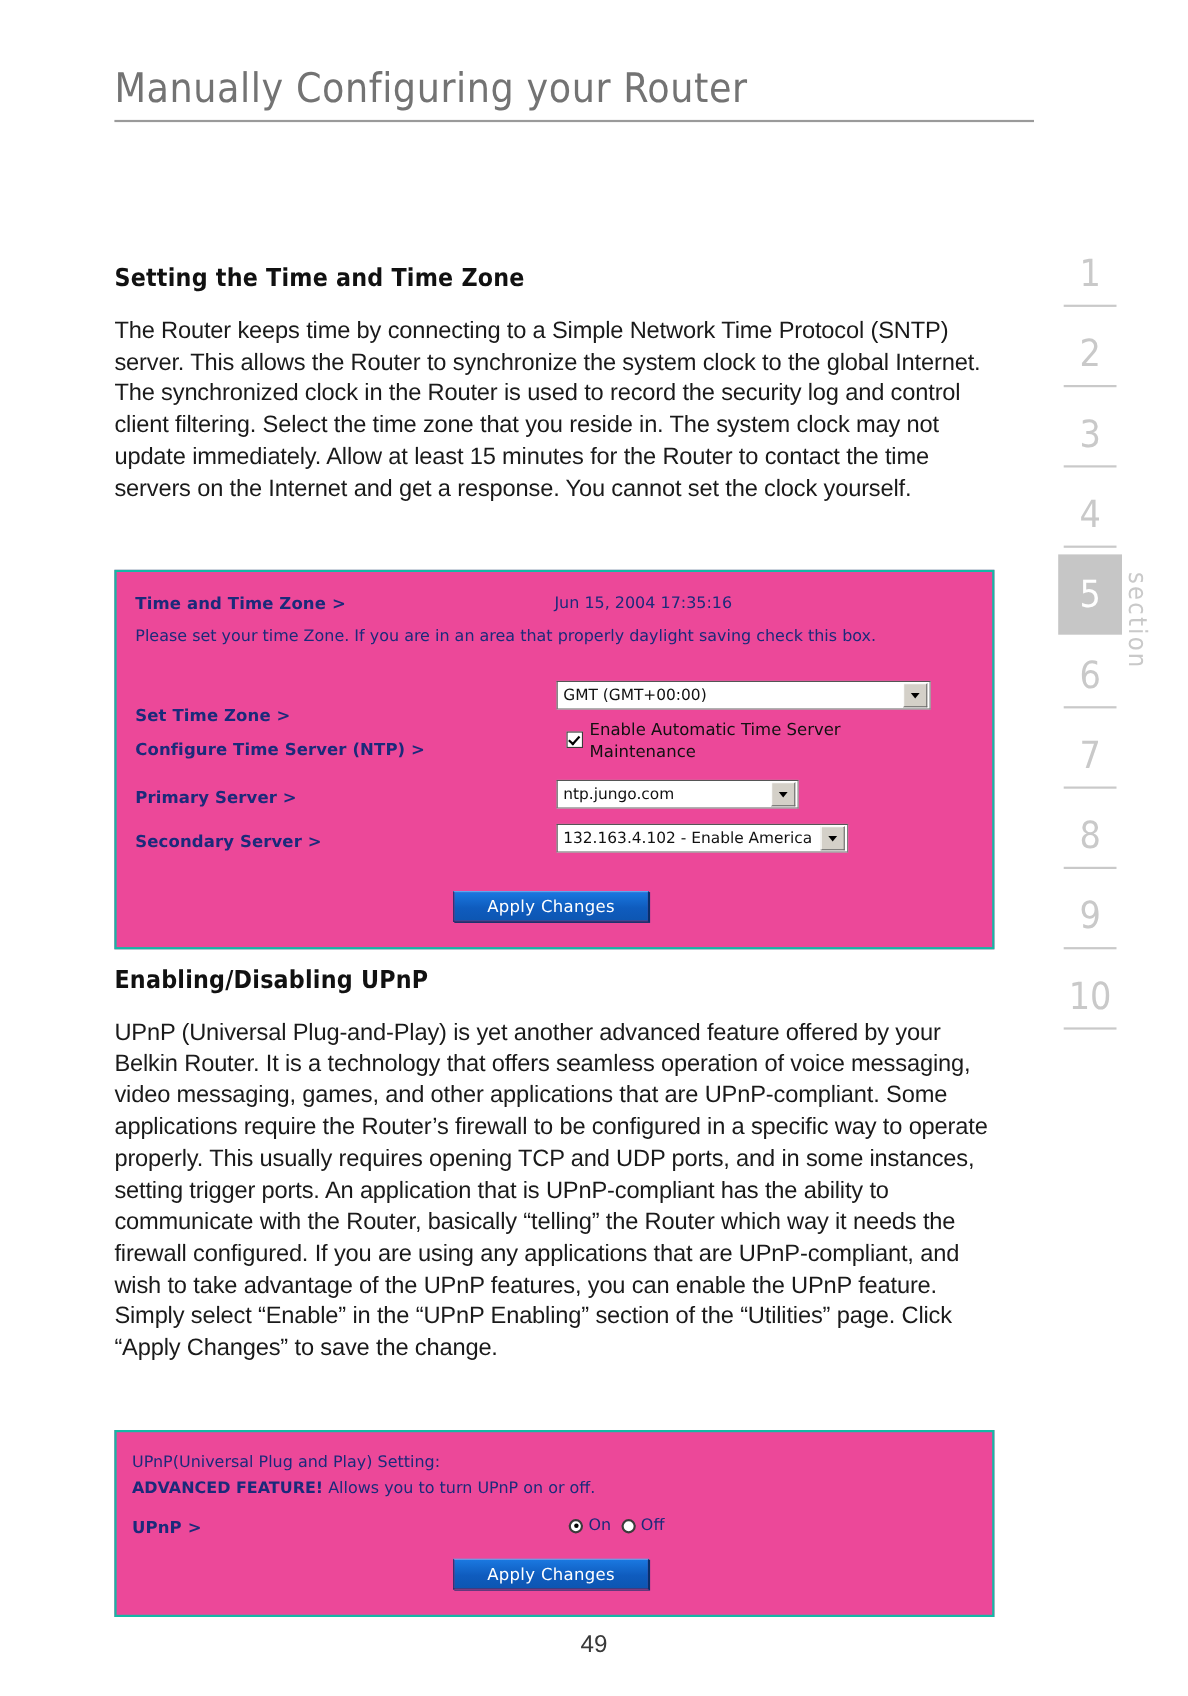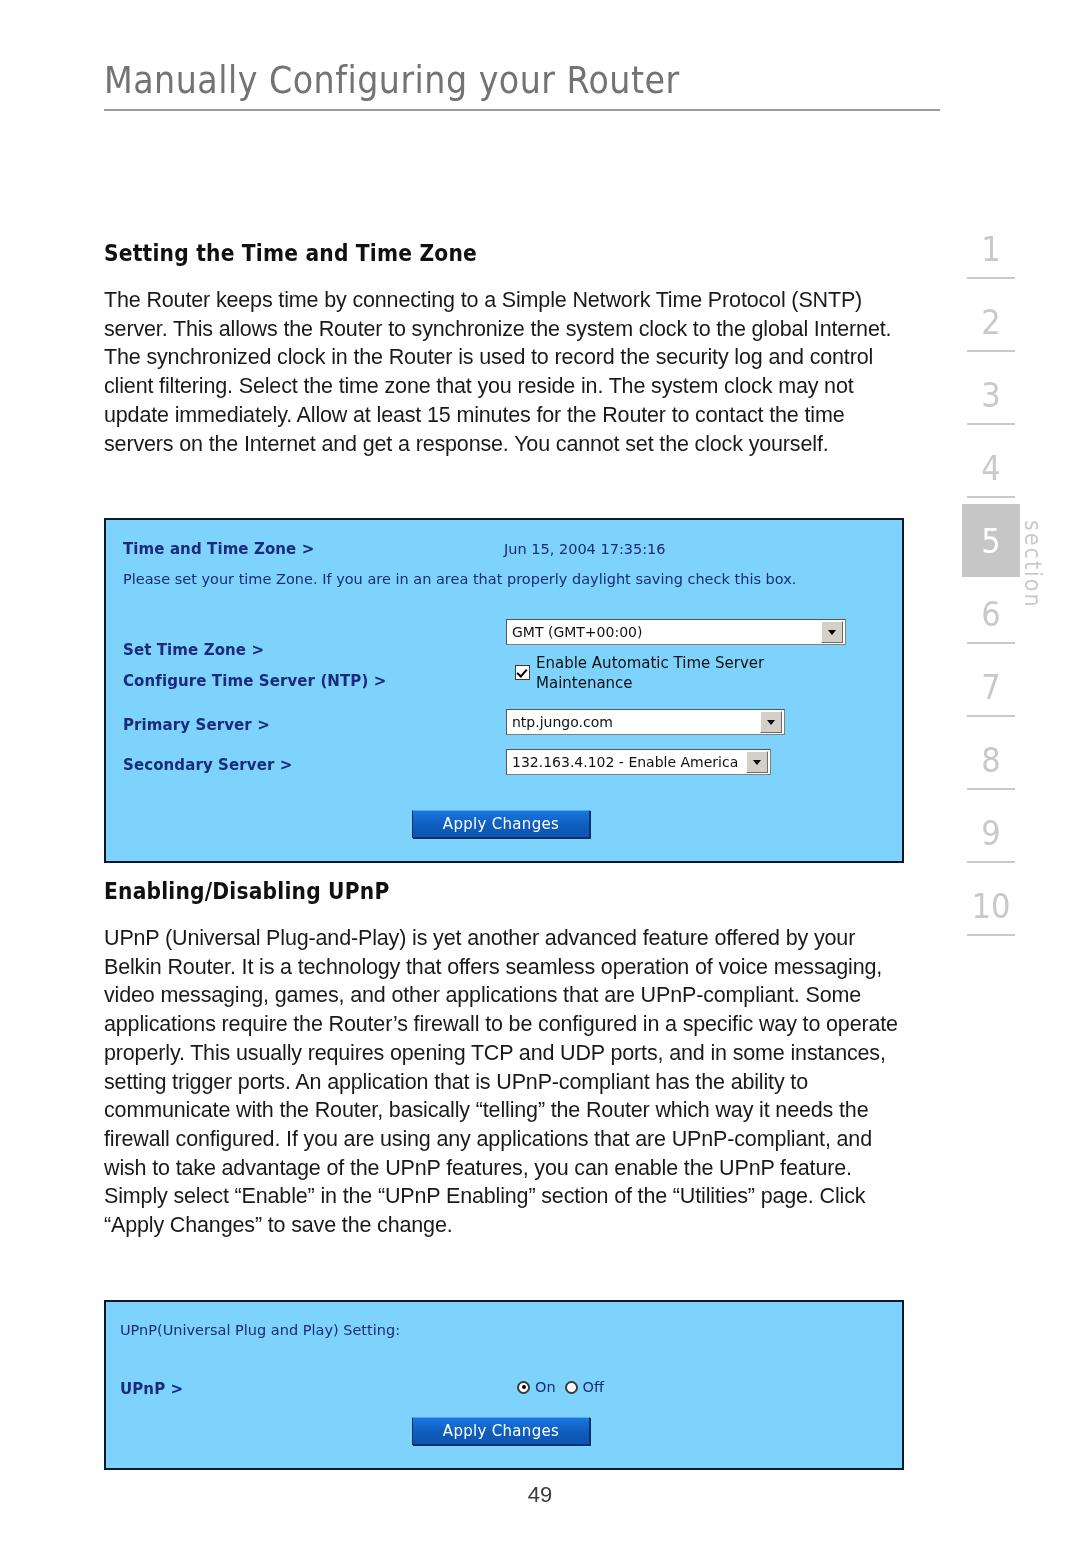--- a/index.html
+++ b/index.html
@@ -58,22 +58,22 @@
     line-height: 28.7px;
     color: #1a1a1a;
     margin: 0;
     text-align: left;
     letter-spacing: -0.15px;
   }
 
   
   .router-panel {
     position: absolute;
-    background: #7dd3fc;
-    border: 2px solid #0f172a;
+    background: #ec4899;
+    border: 2px solid #14b8a6;
     box-sizing: border-box;
   }
   #panel-time {
     left: 104px;
     top: 518px;
     width: 800px;
     height: 345px;
   }
   #panel-upnp {
     left: 104px;
@@ -323,21 +323,21 @@
     <span class="sel-arrow"></span>
   </div>
 
   <div class="abs rp-label" style="left:17px; top:152px;">Configure Time Server (NTP) &gt;</div>
   <div class="ui-checkbox-row" style="left:409px; top:133px;">
     <span class="ui-checkbox checked"></span>
     <span class="ui-checkbox-label">Enable Automatic Time Server Maintenance</span>
   </div>
 
   <div class="abs rp-label" style="left:17px; top:196px;">Primary Server &gt;</div>
-  <div class="ui-select" style="left:400px; top:189px; width:279px;">
+  <div class="ui-select" style="left:400px; top:189px; width:220px;">
     <span class="sel-text">ntp.jungo.com</span>
     <span class="sel-arrow"></span>
   </div>
 
   <div class="abs rp-label" style="left:17px; top:236px;">Secondary Server &gt;</div>
   <div class="ui-select" style="left:400px; top:229px; width:265px;">
     <span class="sel-text">132.163.4.102 - Enable America</span>
     <span class="sel-arrow"></span>
   </div>
 
@@ -347,20 +347,23 @@
 
 <div class="content" style="top:878px;">
   <h2 class="section-heading">Enabling/Disabling UPnP</h2>
   <p class="body-text">UPnP (Universal Plug-and-Play) is yet another advanced feature offered by your Belkin Router. It is a technology that offers seamless operation of voice messaging, video messaging, games, and other applications that are UPnP-compliant. Some applications require the Router’s firewall to be configured in a specific way to operate properly. This usually requires opening TCP and UDP ports, and in some instances, setting trigger ports. An application that is UPnP-compliant has the ability to communicate with the Router, basically “telling” the Router which way it needs the firewall configured. If you are using any applications that are UPnP-compliant, and wish to take advantage of the UPnP features, you can enable the UPnP feature. Simply select “Enable” in the “UPnP Enabling” section of the “Utilities” page. Click “Apply Changes” to save the change.</p>
 </div>
 
 <div class="router-panel" id="panel-upnp">
 
   <div class="abs rp-desc" style="left:14px; top:18px;">UPnP(Universal Plug and Play) Setting:</div>
 
+  <div class="abs rp-desc" style="left:14px; top:41px;">
+    <span class="rp-desc-strong">ADVANCED FEATURE!</span><span> Allows you to turn UPnP on or off.</span>
+  </div>
 
   <div class="abs rp-label" style="left:14px; top:78px;">UPnP &gt;</div>
 
   <div class="ui-radio-group" style="left:411px; top:77px;">
     <span class="ui-radio-item">
       <span class="ui-radio selected"></span>
       <span class="ui-radio-label">On</span>
     </span>
     <span class="ui-radio-item">
       <span class="ui-radio"></span>

